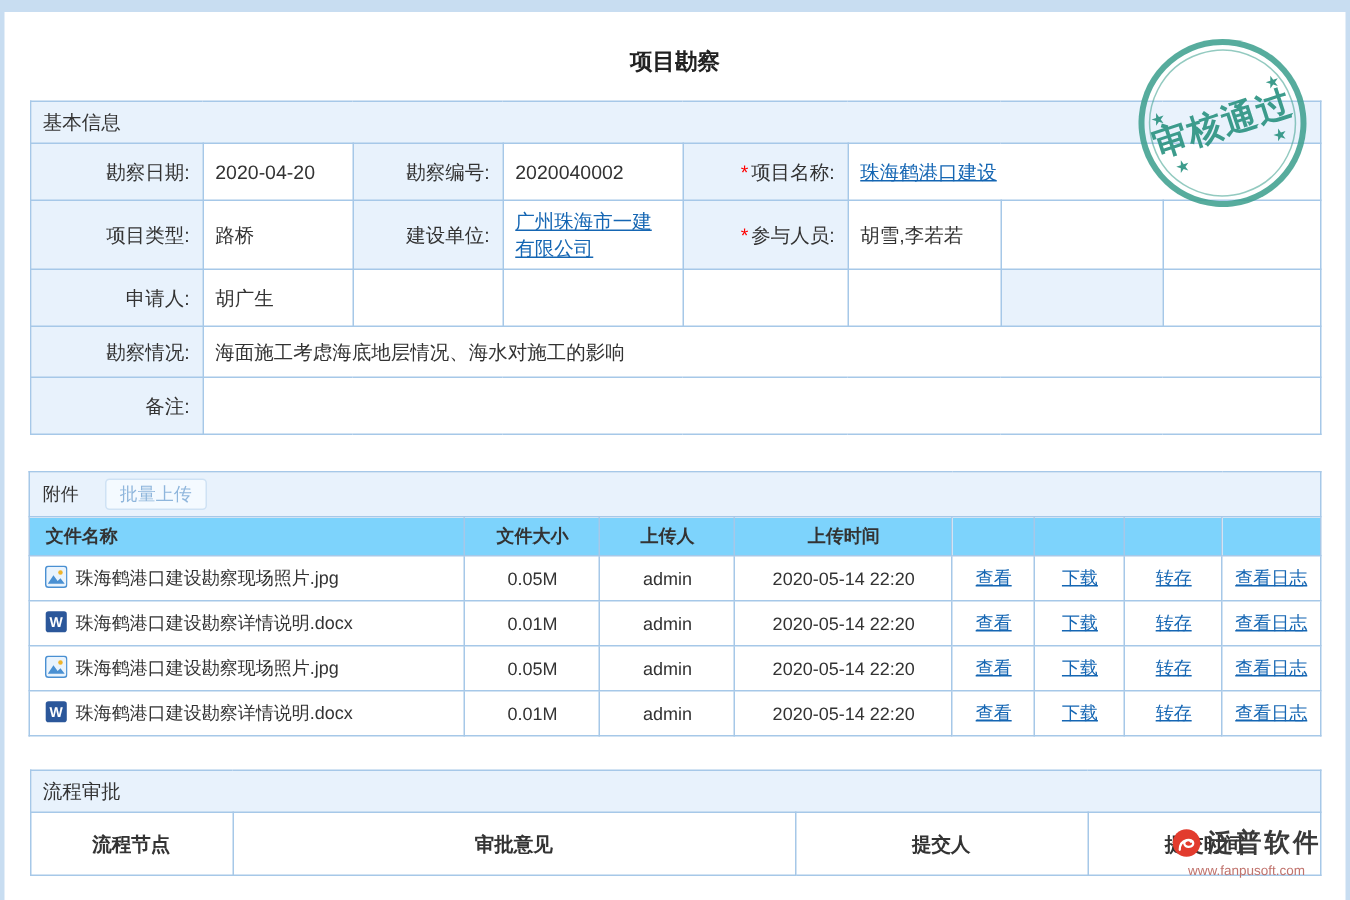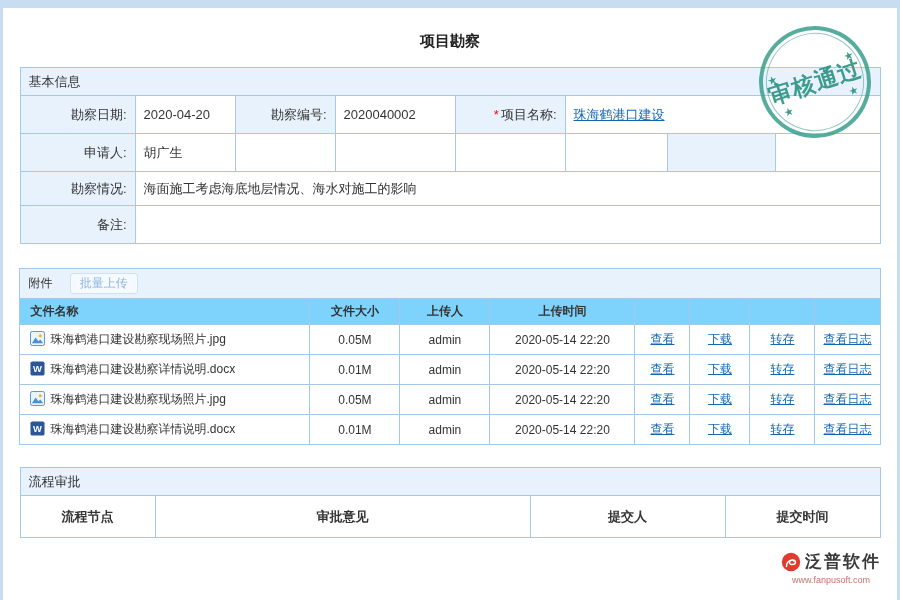--- a/index.html
+++ b/index.html
@@ -127,20 +127,34 @@
       <td class="val">2020-04-20</td>
       <td class="lbl">勘察编号:</td>
       <td class="val">2020040002</td>
       <td class="lbl">
         <span class="req">*</span><span>项目名称:</span>
       </td>
       <td class="val" colspan="3">
         <a class="lnk">珠海鹤港口建设</a>
       </td>
     </tr>
+    <tr style="height:46px">
+      <td class="lbl">项目类型:</td>
+      <td class="val">路桥</td>
+      <td class="lbl">建设单位:</td>
+      <td class="val">
+        <a class="lnk">广州珠海市一建有限公司</a>
+      </td>
+      <td class="lbl">
+        <span class="req">*</span><span>参与人员:</span>
+      </td>
+      <td class="val">胡雪,李若若</td>
+      <td class="val"></td>
+      <td class="val"></td>
+    </tr>
     <tr style="height:38px">
       <td class="lbl">申请人:</td>
       <td class="val">胡广生</td>
       <td class="val"></td>
       <td class="val"></td>
       <td class="val"></td>
       <td class="val"></td>
       <td class="lbl"></td>
       <td class="val"></td>
     </tr>

